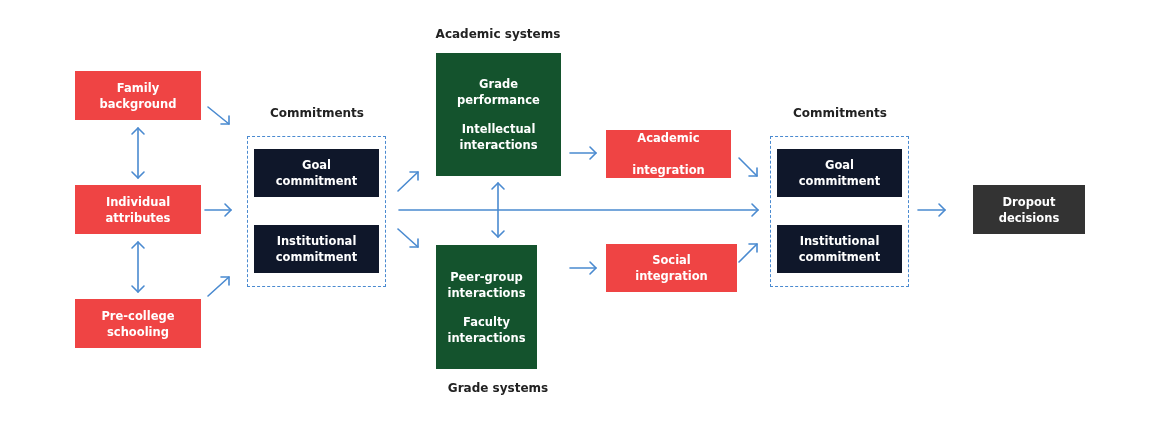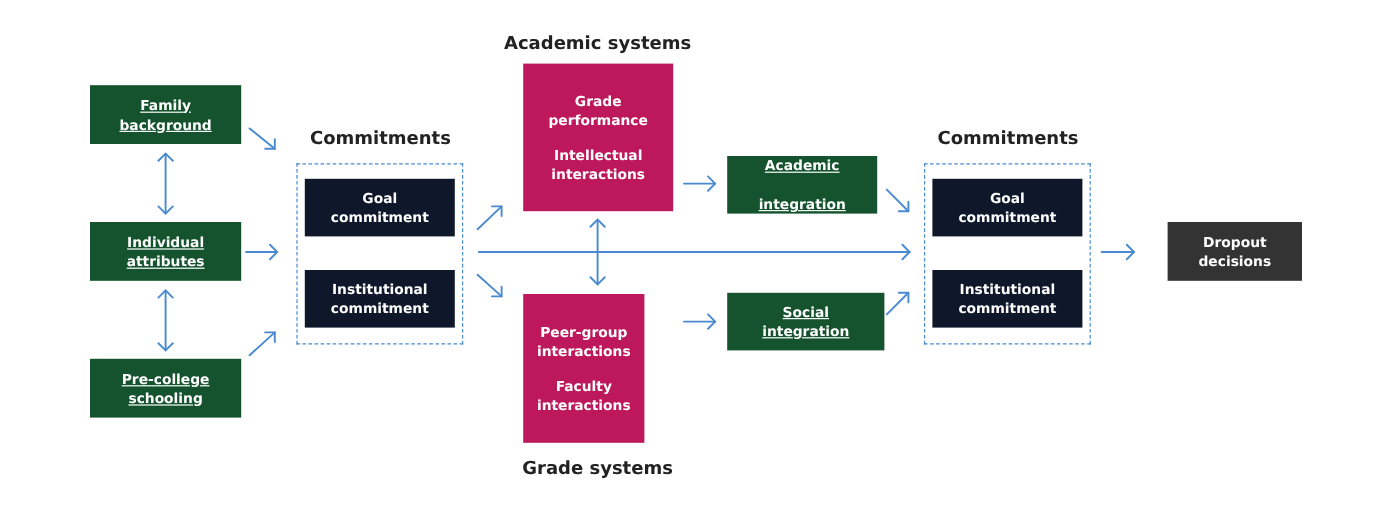--- a/index.html
+++ b/index.html
@@ -2,26 +2,26 @@
 <html><head>
   <meta charset="utf-8">
   <style>
     html, body { margin: 0; padding: 0; background: #ffffff; }
     body { width: 1150px; height: 424px; position: relative; overflow: hidden;
            font-family: "DejaVu Sans", "Liberation Sans", sans-serif; }
     .node { position: absolute; box-sizing: border-box; display: flex; flex-direction: column;
             align-items: center; justify-content: center; text-align: center; color: #ffffff;
             font-weight: bold; font-size: 11.5px; line-height: 16px; }
     .node span { display: block; }
-    .dark { background: #14532d; text-decoration: underline; }
+    .dark { background: #ef4444; }
     .mid { background: #0f172a; }
-    .bright { background: #be185d; }
+    .bright { background: #14532d; }
     .black { background: #333333; }
     .gap { height: 13px; }
-    .label { position: absolute; font-weight: bold; font-size: 15px; color: #222222;
+    .label { position: absolute; font-weight: bold; font-size: 12px; color: #222222;
              text-align: center; white-space: nowrap; transform: translateX(-50%); }
     .dashed { position: absolute; box-sizing: border-box; border: 1.5px dashed #4a8ad0; }
     svg.arrows { position: absolute; left: 0; top: 0; }
   </style>
 </head>
 <body>
 
 <div class="node dark" style="left:75px;top:71px;width:126px;height:49px;">
   <span>Family</span>
   <span>background</span>

